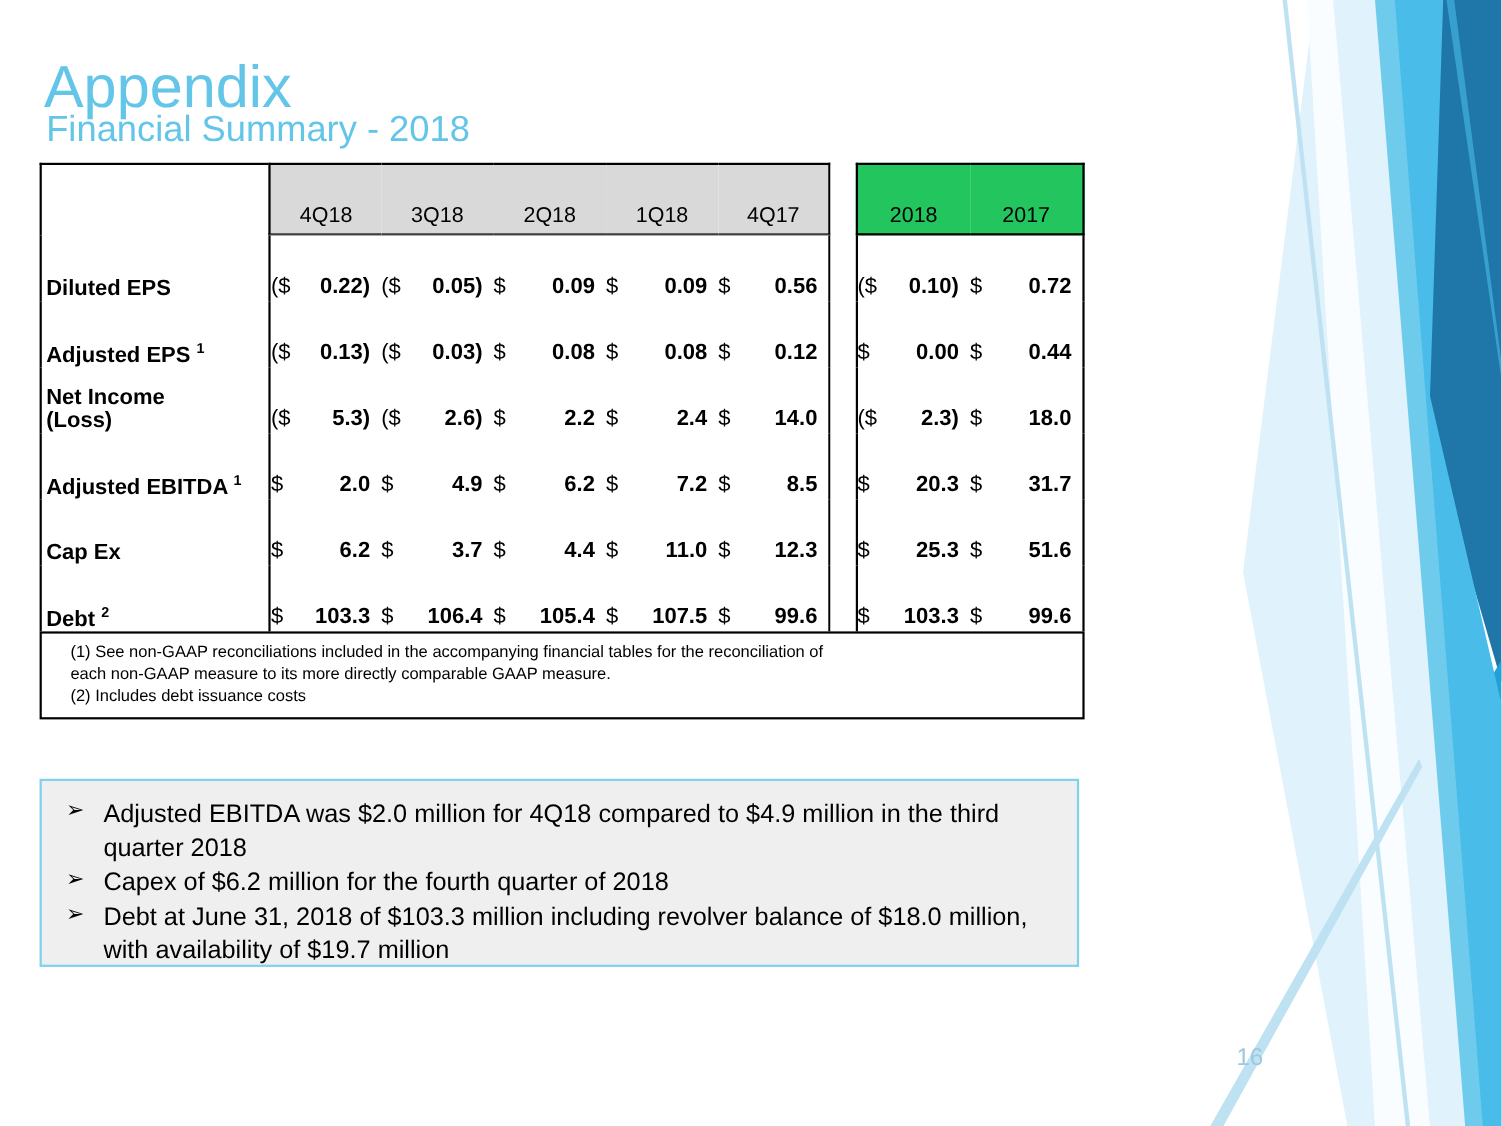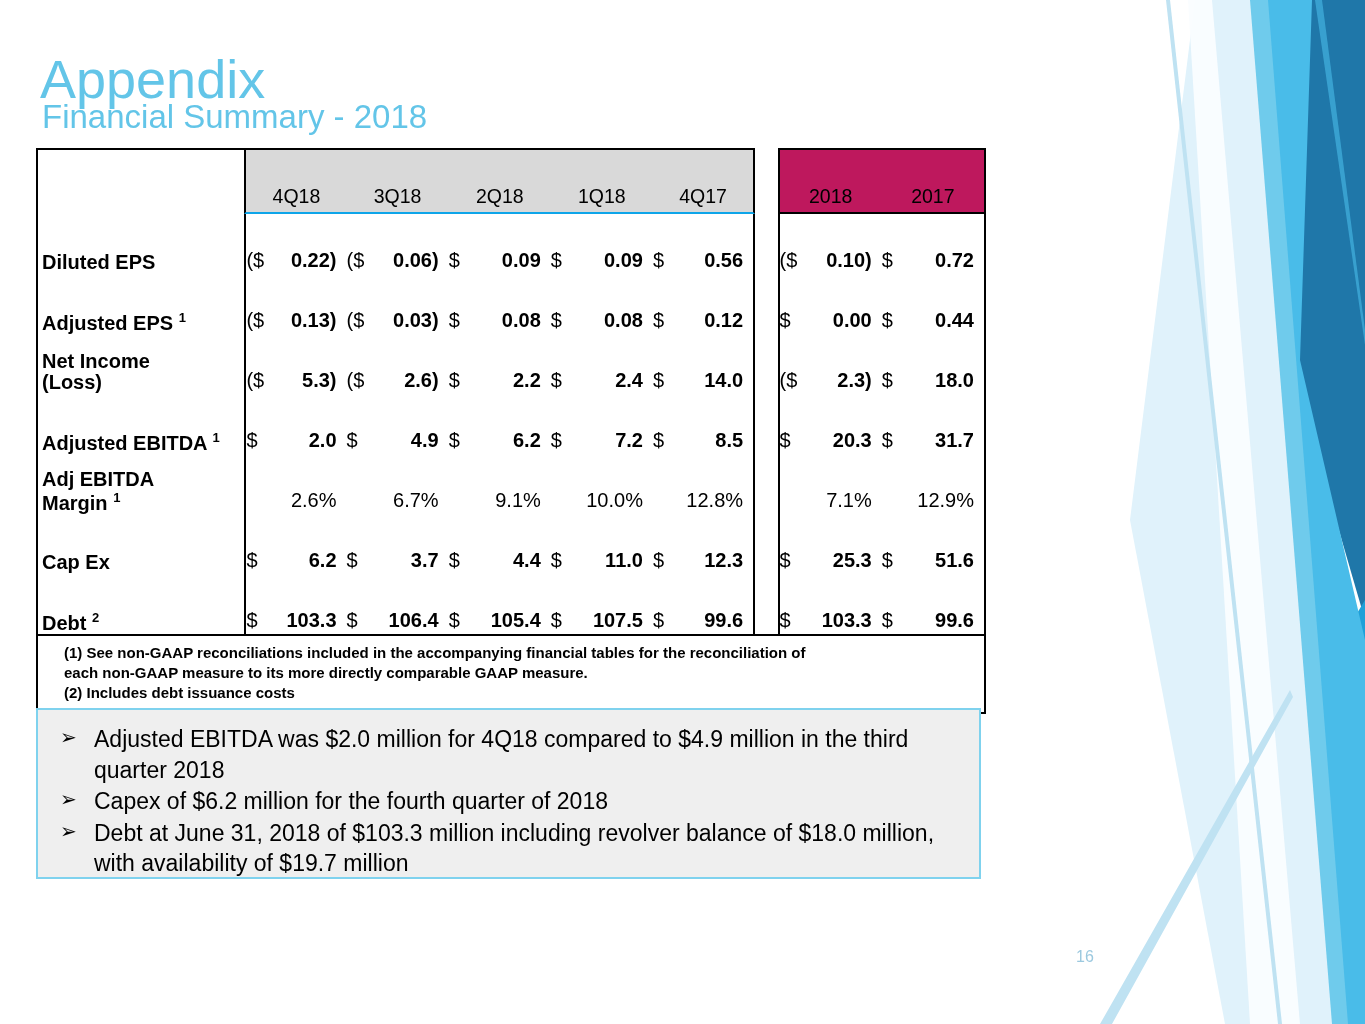--- a/index.html
+++ b/index.html
@@ -59,31 +59,31 @@
   col.c-y{width:102px;}
 
   
   .hdr-blank{
     border-left:2px solid #000;border-top:2px solid #000;
     background:#ffffff;height:58px;
   }
   .hdr-q{
     background:#D9D9D9;
     border-top:2px solid #000;
-    border-bottom:2px solid #0ea5e9;
+    border-bottom:2px solid #404040;
     text-align:center;
     height:58px;
     padding-bottom:4px!important;
     font-size:21px;
   }
   .hdr-q.first{border-left:2px solid #000;}
   .hdr-q.last{border-right:2px solid #000;}
   .hdr-gap{background:#ffffff;height:58px;}
   .hdr-y{
-    background:#be185d;
+    background:#22c55e;
     border-top:2px solid #000;
     border-bottom:2px solid #000;
     text-align:center;
     height:58px;
     padding-bottom:4px!important;
     font-weight:bold;
     font-size:18px;
   }
   .hdr-y.first{border-left:2px solid #000;}
   .hdr-y.last{border-right:2px solid #000;}
@@ -118,21 +118,20 @@
   .cell .val{text-align:center;font-weight:bold;}
 
   
   td.foot{
     border:2px solid #000;
     padding:7px 12px 9px 26px!important;
     font-size:15px;
     line-height:1.33;
     color:#000;
     vertical-align:top;
-    font-weight:bold;
   }
   .foot-line{white-space:nowrap;}
 
   .sup{font-size:13px;vertical-align:super;}
 
   
   #bulletbox{
     position:absolute;left:36px;top:708px;
     width:945px;height:171px;
     background:#EFEFEF;
@@ -154,22 +153,22 @@
     text-align:left;
     padding-left:10px;
     font-size:20px;
     color:#000;
     box-sizing:border-box;
   }
   .bullet .btext{flex:1 1 auto;}
 
   
   #pagenum{
-    position:absolute;left:1076px;top:948px;
-    font-size:16px;color:#9CC9DF;
+    position:absolute;left:1124px;top:948px;
+    font-size:22px;color:#9CC9DF;
   }
 </style>
 </head>
 <body>
 
 <svg id="deco" viewBox="0 0 265 1024" preserveAspectRatio="none">
 
   <polygon points="205,0 265,0 265,620 172,300" fill="#1F77A9"></polygon>
   <polygon points="265,600 265,1024 150,1024 205,700" fill="#1FA0D8"></polygon>
 
@@ -220,21 +219,21 @@
           <td class="lbl">Diluted EPS</td>
           <td class="num first">
             <span class="cell">
               <span class="sym">($</span>
               <span class="val">0.22)</span>
             </span>
           </td>
           <td class="num">
             <span class="cell">
               <span class="sym">($</span>
-              <span class="val">0.06)</span>
+              <span class="val">0.05)</span>
             </span>
           </td>
           <td class="num">
             <span class="cell">
               <span class="sym">$</span>
               <span class="val">0.09</span>
             </span>
           </td>
           <td class="num">
             <span class="cell">
@@ -392,31 +391,20 @@
               <span class="sym">$</span>
               <span class="val">20.3</span>
             </span>
           </td>
           <td class="num ylast">
             <span class="cell">
               <span class="sym">$</span>
               <span class="val">31.7</span>
             </span>
           </td>
-        </tr>
-        <tr class="datarow">
-          <td class="lbl">Adj EBITDA<br>Margin <span class="sup">1</span></td>
-          <td class="num first">2.6%</td>
-          <td class="num">6.7%</td>
-          <td class="num">9.1%</td>
-          <td class="num">10.0%</td>
-          <td class="num last">12.8%</td>
-          <td class="gapcell"></td>
-          <td class="num yfirst">7.1%</td>
-          <td class="num ylast">12.9%</td>
         </tr>
         <tr class="datarow">
           <td class="lbl">Cap Ex</td>
           <td class="num first">
             <span class="cell">
               <span class="sym">$</span>
               <span class="val">6.2</span>
             </span>
           </td>
           <td class="num">

